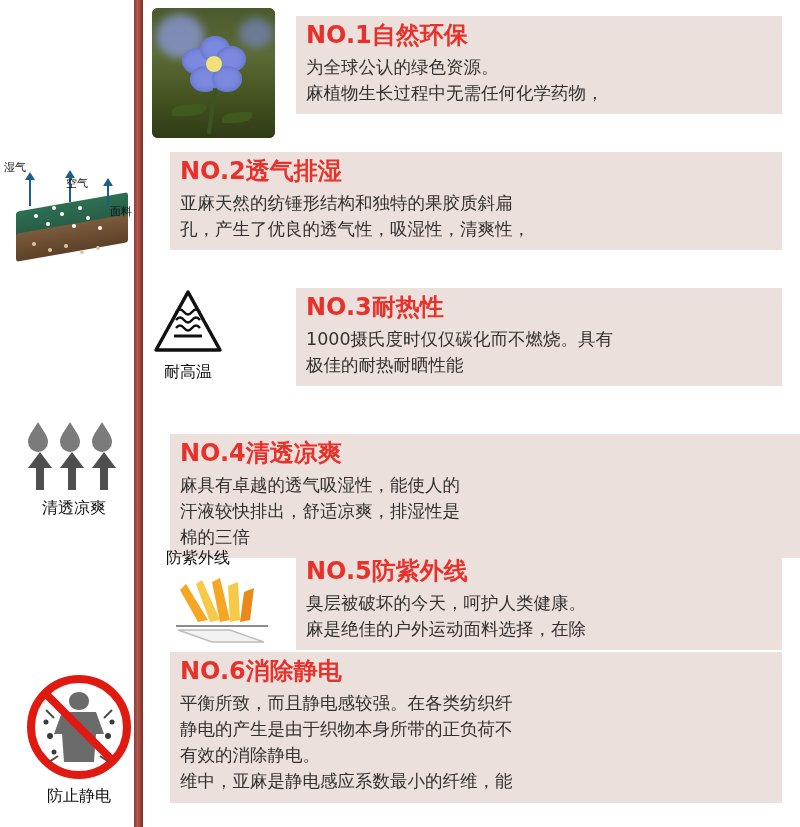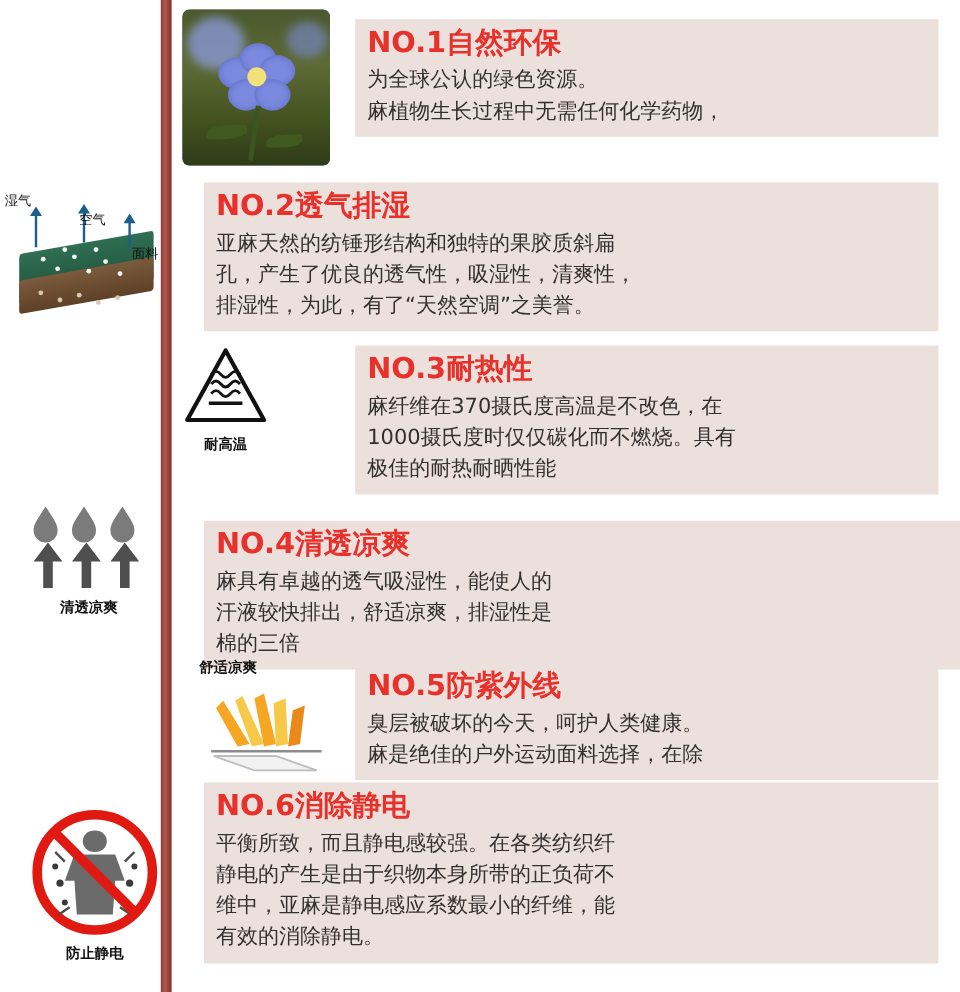--- a/index.html
+++ b/index.html
@@ -40,22 +40,22 @@
     color:#33312f;
     font-size:17.5px;
     line-height:1.5;
     margin:0;
   }
   .body div{white-space:nowrap;}
 
   
   .cap{
     position:absolute;
-    font-size:12px;
-    font-weight:bold;
+    font-size:16px;
+    font-weight:normal;
     color:#111;
     text-align:center;
     white-space:nowrap;
   }
   .minicap{
     position:absolute;
     font-size:11px;
     color:#111;
     white-space:nowrap;
   }
@@ -166,39 +166,37 @@
     <div class="minicap" style="left:-4px;top:-2px;">湿气</div>
     <div class="minicap" style="left:58px;top:14px;font-family:Liberation Mono, monospace;">空气</div>
     <div class="minicap" style="left:102px;top:42px;">面料</div>
   </div>
 
   <div class="block" style="left:170px;top:152px;width:612px;">
     <p class="title">NO.2透气排湿</p>
     <div class="body">
       <div>亚麻天然的纺锤形结构和独特的果胶质斜扁</div>
       <div>孔，产生了优良的透气性，吸湿性，清爽性，</div>
-      <div>排湿性，为此，有了“天然空调”之美誉。</div>
     </div>
   </div>
 
   <div class="tri">
     <svg width="72" height="72" viewBox="0 0 72 72">
       <polygon points="36,4 68,62 4,62" fill="#ffffff" stroke="#111" stroke-width="3.5" stroke-linejoin="round"></polygon>
       <path d="M22 48 h28" stroke="#111" stroke-width="3" fill="none"></path>
       <path d="M24 40 q4 -5 8 0 q4 5 8 0 q4 -5 8 0" stroke="#111" stroke-width="2.4" fill="none"></path>
       <path d="M24 32 q4 -5 8 0 q4 5 8 0 q4 -5 8 0" stroke="#111" stroke-width="2.4" fill="none"></path>
       <path d="M24 24 q4 -5 8 0 q4 5 8 0 q4 -5 8 0" stroke="#111" stroke-width="2.4" fill="none"></path>
     </svg>
   </div>
   <div class="cap" style="left:152px;top:362px;width:72px;">耐高温</div>
 
   <div class="block" style="left:296px;top:288px;width:486px;">
     <p class="title">NO.3耐热性</p>
     <div class="body">
-      <div>麻纤维在370摄氏度高温是不改色，在</div>
       <div>1000摄氏度时仅仅碳化而不燃烧。具有</div>
       <div>极佳的耐热耐晒性能</div>
     </div>
   </div>
 
   <div class="cool">
     <svg width="120" height="80" viewBox="0 0 120 80">
       <g fill="#7b7b7b">
         <path d="M24 4 c6 10 10 14 10 20 a10 10 0 0 1 -20 0 c0 -6 4 -10 10 -20 z"></path>
         <path d="M56 4 c6 10 10 14 10 20 a10 10 0 0 1 -20 0 c0 -6 4 -10 10 -20 z"></path>
@@ -215,21 +213,21 @@
 
   <div class="block" style="left:170px;top:434px;width:708px;">
     <p class="title">NO.4清透凉爽</p>
     <div class="body">
       <div>麻具有卓越的透气吸湿性，能使人的</div>
       <div>汗液较快排出，舒适凉爽，排湿性是</div>
       <div>棉的三倍</div>
     </div>
   </div>
 
-  <div class="cap" style="left:166px;top:548px;width:124px;text-align:left;">舒适凉爽</div>
+  <div class="cap" style="left:166px;top:548px;width:124px;text-align:left;">防紫外线</div>
   <div class="uv">
     <svg width="120" height="72" viewBox="0 0 120 72">
       <polygon points="10,58 62,58 96,70 44,70" fill="#f2f2f2" stroke="#bdbdbd" stroke-width="1.5"></polygon>
       <g>
         <path d="M18 12 L40 48 L30 50 L12 18 z" fill="#f5a623"></path>
         <path d="M34 8 L52 48 L42 50 L28 12 z" fill="#f7c948"></path>
         <path d="M52 6 L62 48 L52 50 L44 10 z" fill="#f5a623"></path>
         <path d="M70 10 L72 48 L62 50 L60 14 z" fill="#f7c948"></path>
         <path d="M86 16 L82 48 L72 50 L76 20 z" fill="#e8891a"></path>
       </g>
@@ -269,18 +267,18 @@
       <line x1="22" y1="22" x2="88" y2="88" stroke="#e01a10" stroke-width="8" stroke-linecap="round"></line>
     </svg>
   </div>
   <div class="cap" style="left:14px;top:786px;width:130px;">防止静电</div>
 
   <div class="block" style="left:170px;top:652px;width:612px;">
     <p class="title">NO.6消除静电</p>
     <div class="body">
       <div>平衡所致，而且静电感较强。在各类纺织纤</div>
       <div>静电的产生是由于织物本身所带的正负荷不</div>
+      <div>有效的消除静电。</div>
       <div>维中，亚麻是静电感应系数最小的纤维，能</div>
-      <div>有效的消除静电。</div>
     </div>
   </div>
 
 </div>
 
 </body></html>

